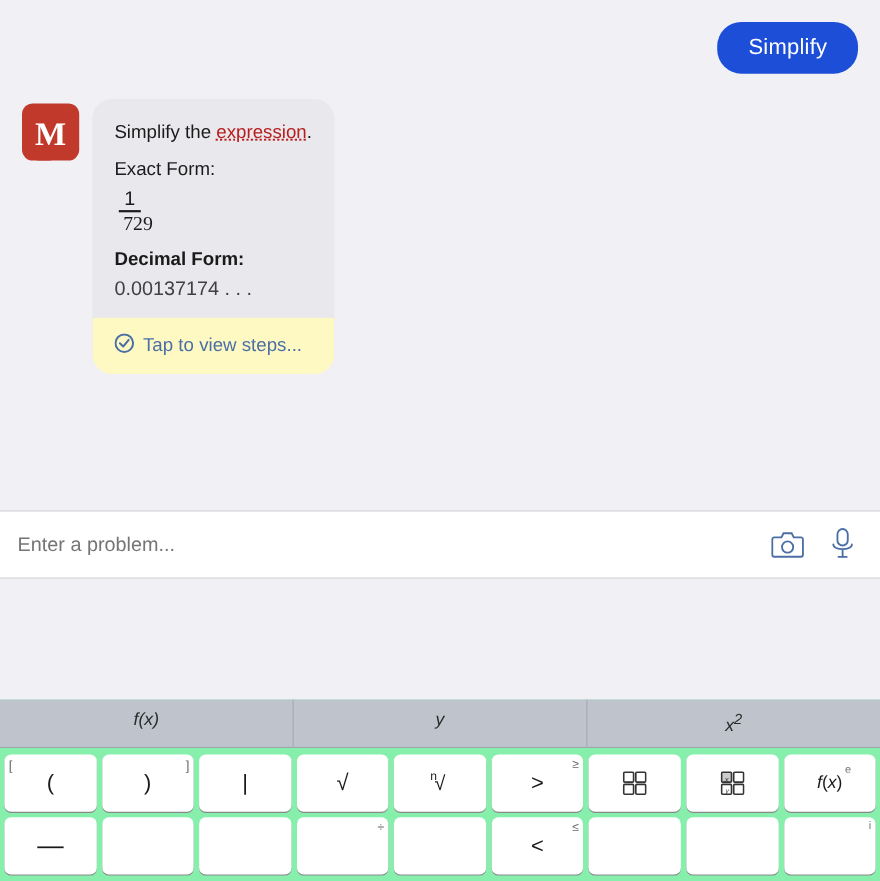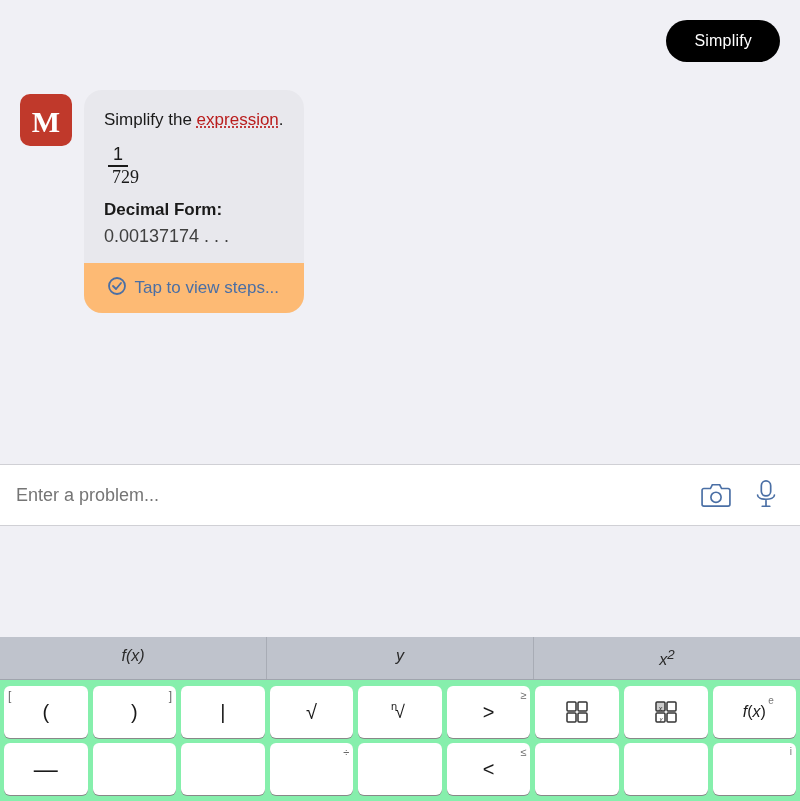--- a/index.html
+++ b/index.html
@@ -16,26 +16,26 @@
     .top-area {
       background: #f0f0f5;
       padding: 20px 20px 0 20px;
       display: flex;
       justify-content: flex-end;
       align-items: flex-start;
       height: 80px;
     }
 
     .simplify-btn {
-      background: #000000;
+      background: #1d4ed8;
       color: white;
       border: none;
       border-radius: 22px;
       padding: 12px 28px;
-      font-size: 16px;
+      font-size: 20px;
       font-weight: 500;
       cursor: pointer;
       letter-spacing: 0.2px;
     }
 
     
     .chat-area {
       background: #f0f0f5;
       padding: 10px 20px 10px 20px;
       display: flex;
@@ -123,28 +123,27 @@
       font-weight: bold;
     }
 
     .decimal-value {
       font-size: 18px;
       color: #404040;
       margin-bottom: 16px;
     }
 
     .tap-steps {
-      background: #fdba74;
+      background: #fef9c3;
       margin: 0 -20px;
       padding: 14px 20px;
       display: flex;
       align-items: center;
       gap: 8px;
       cursor: pointer;
-      justify-content: center;
     }
 
     .tap-steps-icon {
       color: #4a6fa5;
       font-size: 16px;
     }
 
     .tap-steps-text {
       font-size: 17px;
       color: #4a6fa5;
@@ -288,20 +287,21 @@
     <div style="position:absolute;bottom:-8px;left:12px;width:0;height:0;border-left:8px solid transparent;border-right:8px solid transparent;border-top:10px solid #c0392b;"></div>
   </div>
 
   <div class="bubble">
     <div class="bubble-text">
       <span>Simplify the</span>
       <span> </span>
       <span class="expression-link">expression</span><span>.</span>
     </div>
 
+    <div class="label">Exact Form:</div>
     <div class="fraction">
       <div class="fraction-numerator">1</div>
       <div class="fraction-denominator">729</div>
     </div>
 
     <div class="decimal-label">Decimal Form:</div>
     <div class="decimal-value">0.00137174 . . .</div>
 
     <div class="tap-steps">
       <span class="tap-steps-icon">

